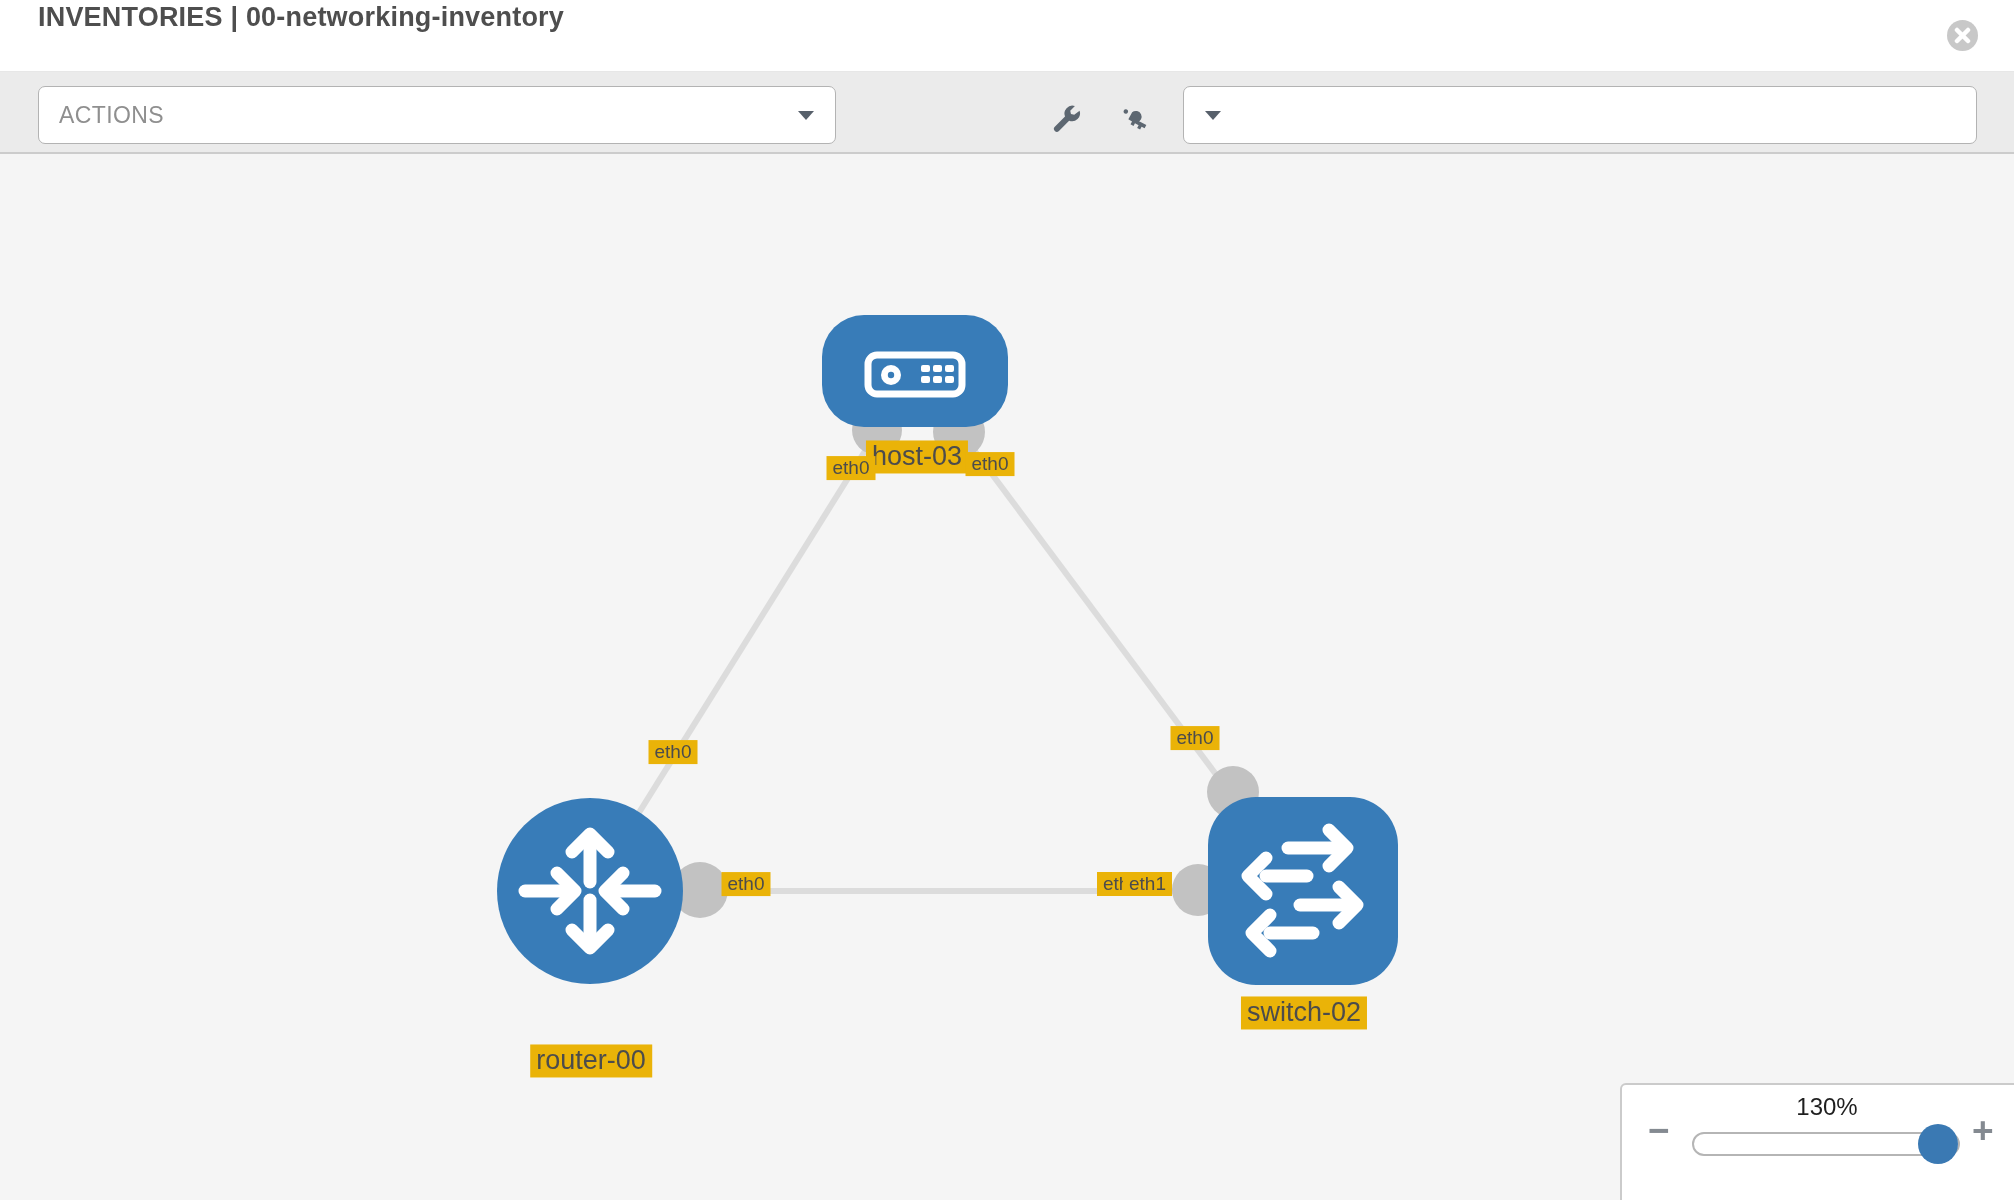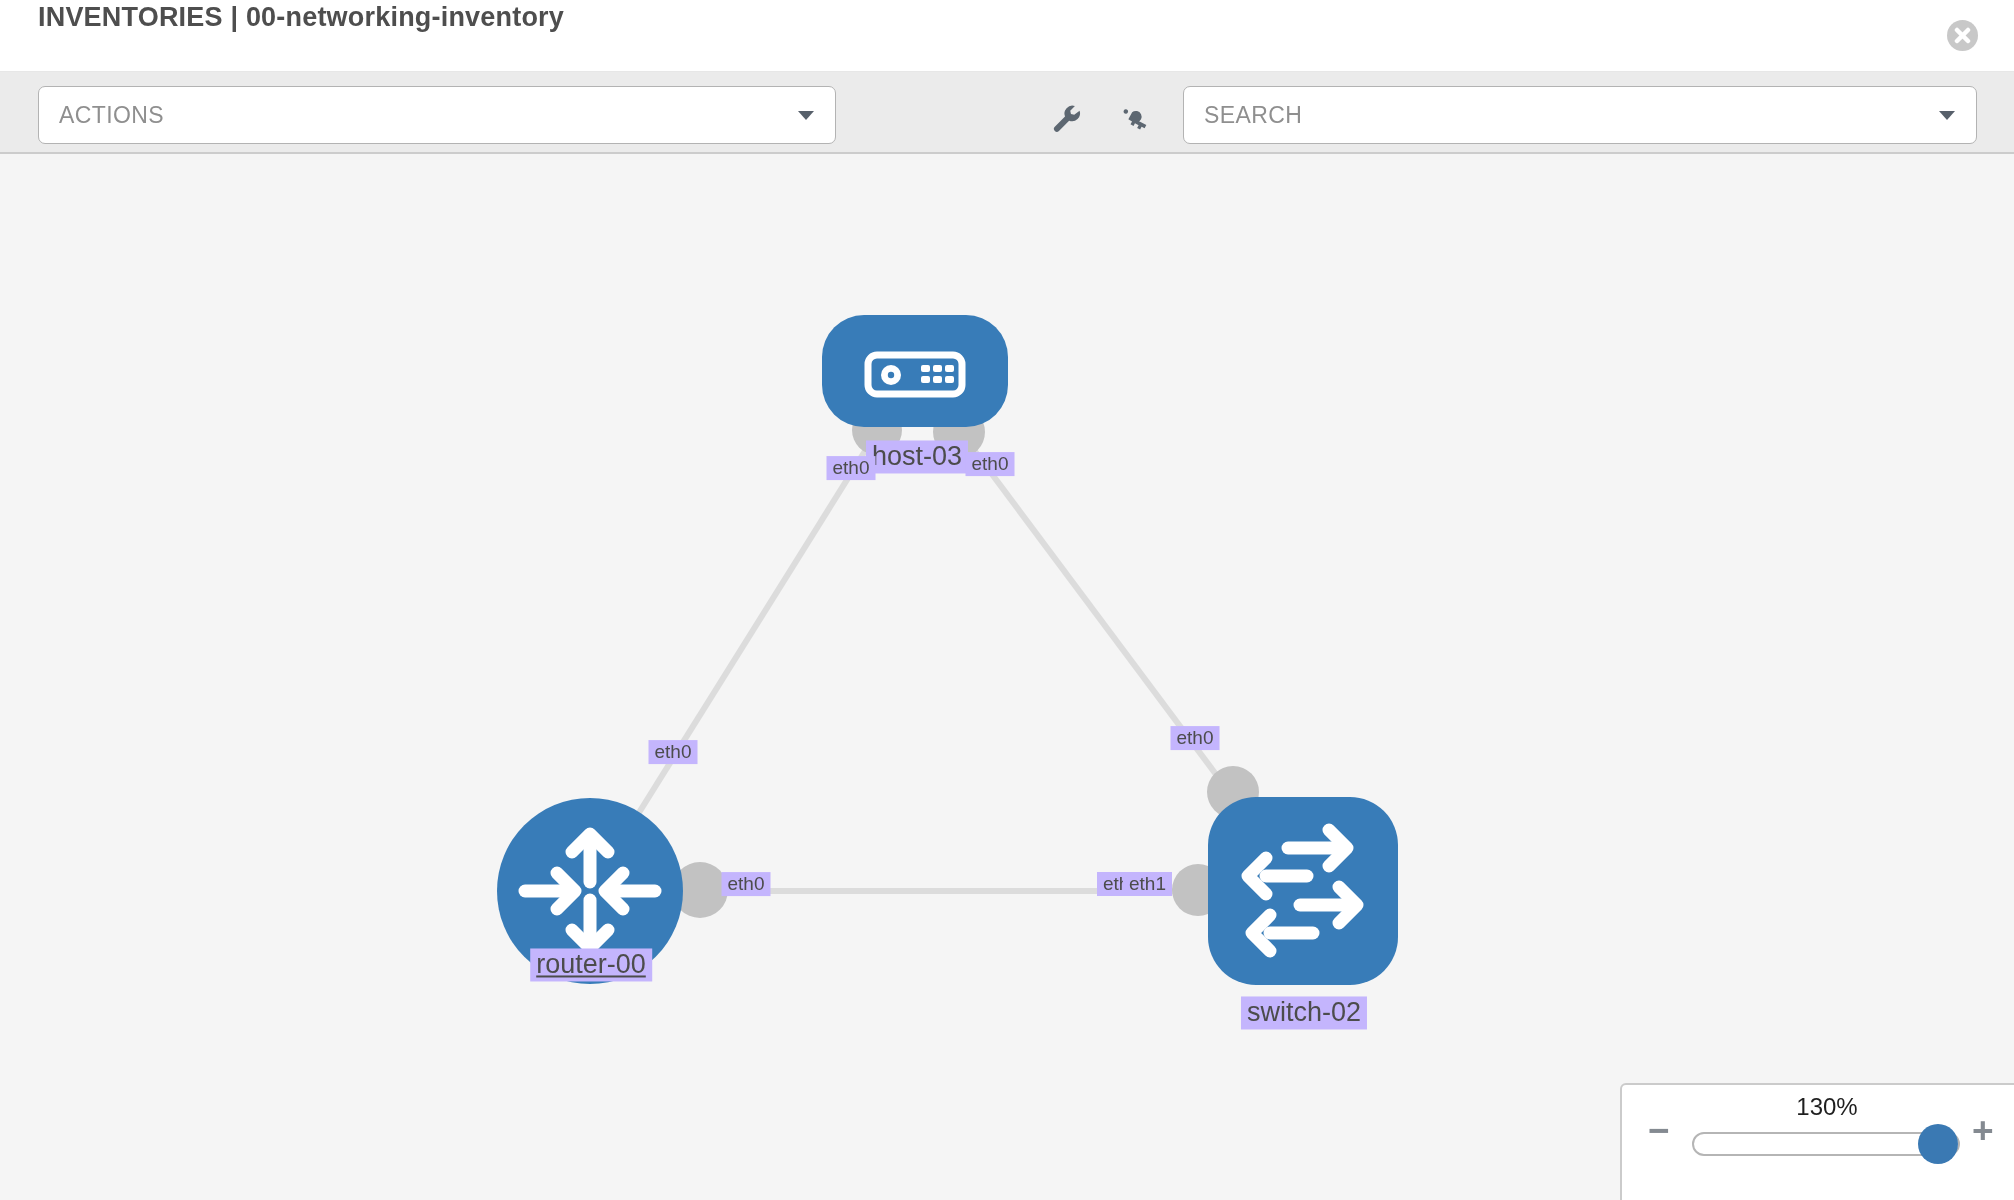--- a/index.html
+++ b/index.html
@@ -23,21 +23,21 @@
            padding:16px 20px; cursor:pointer; }
   .combo-label { font-size:23px; color:#8f8f8f; letter-spacing:.4px; flex:1 1 auto; }
   .combo-caret { flex:0 0 auto; }
   .tool-btn { position:absolute; top:26px; width:42px; height:42px; display:flex;
               align-items:center; justify-content:center; cursor:pointer; }
 
   
   .canvas { position:absolute; left:0; top:154px; width:2014px; height:1046px; background:#f5f5f5; }
   .net-svg { position:absolute; left:0; top:0; }
 
-  .chip { position:absolute; background:#c4b5fd; color:#4c4c4c; white-space:nowrap;
+  .chip { position:absolute; background:#eab308; color:#4c4c4c; white-space:nowrap;
           padding:1px 6px; line-height:1.15; }
   .chip.node-name { font-size:27px; transform:translate(-50%,-50%); }
   .chip.iface { font-size:19px; transform:translate(-50%,-50%); }
   .chip.iface-abs { font-size:19px; transform:none; }
 
   
   .zoom-panel { position:absolute; left:1620px; top:1083px; width:420px; height:140px;
                 background:#fff; border:2px solid #cbcbcb; border-top-left-radius:6px; }
   .zoom-value { position:absolute; left:130px; top:8px; width:150px; text-align:center;
                 font-size:24px; color:#1f1f1f; }
@@ -80,21 +80,20 @@
 
   <div class="tool-btn" style="left:1113px;">
     <svg width="34" height="34" viewBox="0 0 24 24">
       <g transform="rotate(28 12 12)" fill="#5d6771">
         <path d="M8.6 8.4a4.1 4.1 0 1 1 .1 3.4l13-.1v2.6h-2.4v2.2h-2.4v-2.2H14v2.2h-2.4v-2.3l-3-.1zM6 10a1.6 1.6 0 1 0 0 .01z"></path>
       </g>
     </svg>
   </div>
 
   <div class="combo" style="left:1183px; width:794px;">
-    <span class="combo-label">SEARCH</span>
     <svg class="combo-caret" width="18" height="11" viewBox="0 0 18 11">
       <polygon points="1,1 17,1 9,10" fill="#57606b"></polygon>
     </svg>
   </div>
 </div>
 
 <div class="canvas">
 
   <svg class="net-svg" width="2014" height="1046" viewBox="0 154 2014 1046">
 
@@ -152,21 +151,21 @@
         <polyline points="1266,858 1248,876 1266,894"></polyline>
         <line x1="1300" y1="905" x2="1349" y2="905"></line>
         <polyline points="1339,887 1357,905 1339,923"></polyline>
         <line x1="1313" y1="933" x2="1270" y2="933"></line>
         <polyline points="1270,915 1252,933 1270,951"></polyline>
       </g>
     </g>
   </svg>
 
   <div class="chip node-name" style="left:917px; top:303px;">host-03</div>
-  <div class="chip node-name" style="left:591px; top:811px;text-decoration:underline;">router-00</div>
+  <div class="chip node-name" style="left:591px; top:907px;">router-00</div>
   <div class="chip node-name" style="left:1304px; top:859px;">switch-02</div>
 
   <div class="chip iface" style="left:851px;  top:314px;">eth0</div>
   <div class="chip iface" style="left:990px;  top:310px;">eth0</div>
   <div class="chip iface" style="left:673px;  top:598px;">eth0</div>
   <div class="chip iface" style="left:1195px; top:584px;">eth0</div>
   <div class="chip iface" style="left:746px;  top:730px;">eth0</div>
   <div class="chip iface-abs" style="left:1097px; top:718px; z-index:1;">eth1</div>
   <div class="chip iface-abs" style="left:1123px; top:718px; z-index:2;">eth1</div>
 

